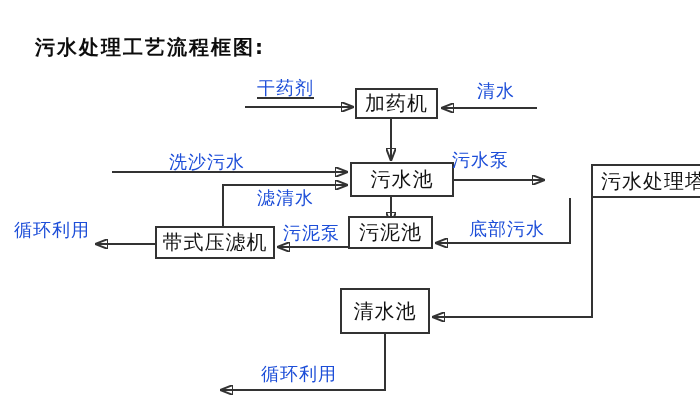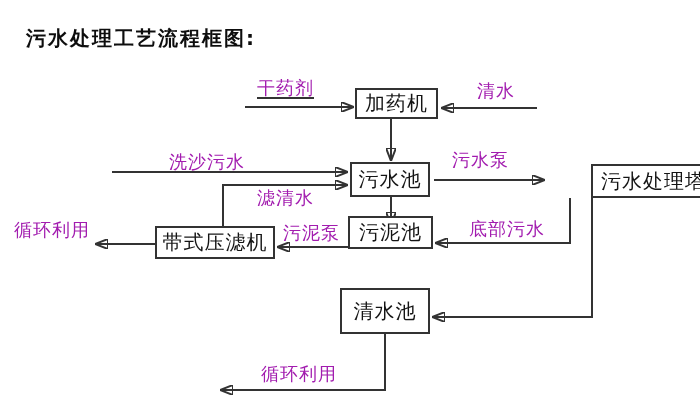--- a/index.html
+++ b/index.html
@@ -1,34 +1,34 @@
 <!DOCTYPE html>
 <html><head>
 <meta charset="utf-8">
 <style>
   html,body{margin:0;padding:0;background:#ffffff;}
   .canvas{
     position:relative;width:700px;height:420px;background:#ffffff;overflow:hidden;
     font-family:"DejaVu Sans","Liberation Sans",sans-serif;color:#111111;
   }
   .title{
-    position:absolute;left:18px;top:17px;margin:8px;
+    position:absolute;left:18px;top:17px;margin:17px;
     font-size:20px;font-weight:bold;letter-spacing:2px;color:#0d0d0d;white-space:nowrap;
   }
   .connectors{position:absolute;left:0;top:0;}
   .connectors path{fill:none;stroke:#333333;stroke-width:2;}
   .node{
     position:absolute;box-sizing:border-box;border:2px solid #333333;background:#ffffff;
     display:flex;align-items:center;justify-content:center;
     font-size:20px;letter-spacing:1px;white-space:nowrap;color:#141414;
   }
   .node.align-left{justify-content:flex-start;padding-left:8px;margin-left:44px;}
   .edge-label{
     position:absolute;font-size:18px;line-height:1;letter-spacing:1px;
-    white-space:nowrap;color:#a21caf;
+    white-space:nowrap;color:#1d4ed8;
   }
   .edge-label.underlined{border-bottom:2px solid #333333;padding-bottom:0px;}
 </style>
 </head>
 <body>
 
 <div class="canvas">
 
   <h1 class="title">污水处理工艺流程框图:</h1>
 
@@ -49,21 +49,21 @@
     <path d="M348,247 L277,247" marker-end="url(#arw)"></path>
     <path d="M155,244 L95,244" marker-end="url(#arw)"></path>
     <path d="M592,198 L592,317 L432,317" marker-end="url(#arw)"></path>
     <path d="M385,334 L385,390 L220,390" marker-end="url(#arw)"></path>
   </svg>
 
   <div class="node" style="left:355px;top:88px;width:83px;height:31px">
     <span>加药机</span>
   </div>
 
-  <div class="node" style="left:350px;top:162px;width:80px;height:35px">
+  <div class="node" style="left:350px;top:162px;width:104px;height:35px">
     <span>污水池</span>
   </div>
 
   <div class="node align-left" style="left:547px;top:164px;width:133px;height:34px">
     <span>污水处理塔</span>
   </div>
 
   <div class="node" style="left:348px;top:216px;width:85px;height:33px">
     <span>污泥池</span>
   </div>

